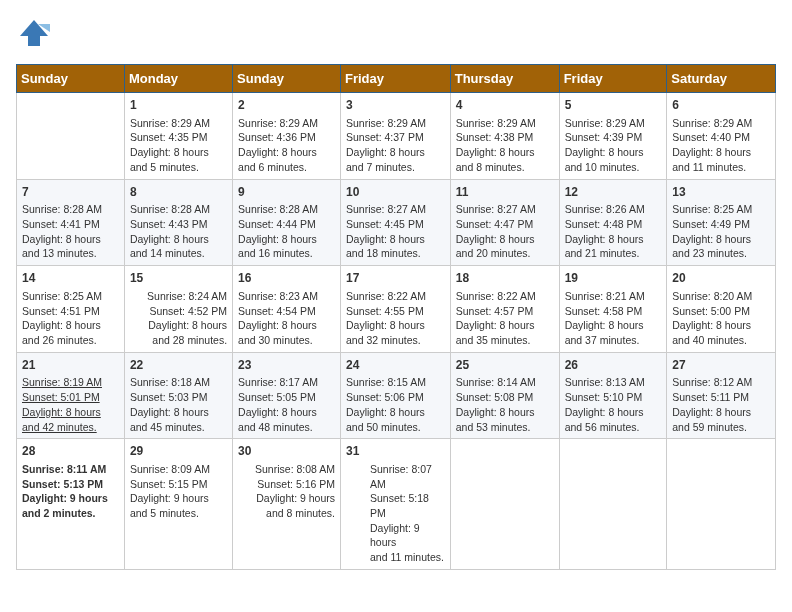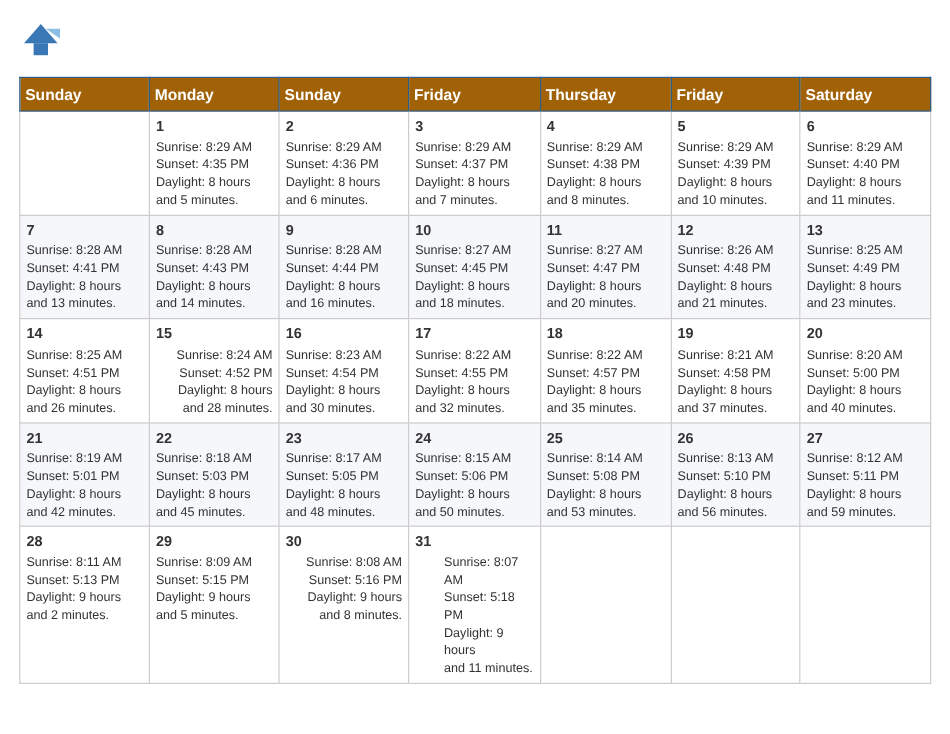--- a/index.html
+++ b/index.html
@@ -265,21 +265,21 @@
           <span class="day-num">20</span>
           <div class="day-info" style="white-space: pre-line;">Sunrise: 8:20 AM
 Sunset: 5:00 PM
 Daylight: 8 hours
 and 40 minutes.</div>
         </td>
       </tr>
       <tr>
         <td>
           <span class="day-num">21</span>
-          <div class="day-info" style="white-space: pre-line;">Sunrise: 8:19 AM
+          <div class="day-info" style="white-space: pre-line; text-decoration: underline;">Sunrise: 8:19 AM
 Sunset: 5:01 PM
 Daylight: 8 hours
 and 42 minutes.</div>
         </td>
         <td>
           <span class="day-num">22</span>
           <div class="day-info" style="white-space: pre-line;">Sunrise: 8:18 AM
 Sunset: 5:03 PM
 Daylight: 8 hours
 and 45 minutes.</div>
@@ -316,21 +316,21 @@
           <span class="day-num">27</span>
           <div class="day-info" style="white-space: pre-line;">Sunrise: 8:12 AM
 Sunset: 5:11 PM
 Daylight: 8 hours
 and 59 minutes.</div>
         </td>
       </tr>
       <tr>
         <td>
           <span class="day-num">28</span>
-          <div class="day-info" style="white-space: pre-line;">Sunrise: 8:11 AM
+          <div class="day-info" style="white-space: pre-line; font-weight: bold;">Sunrise: 8:11 AM
 Sunset: 5:13 PM
 Daylight: 9 hours
 and 2 minutes.</div>
         </td>
         <td>
           <span class="day-num">29</span>
           <div class="day-info" style="white-space: pre-line;">Sunrise: 8:09 AM
 Sunset: 5:15 PM
 Daylight: 9 hours
 and 5 minutes.</div>

